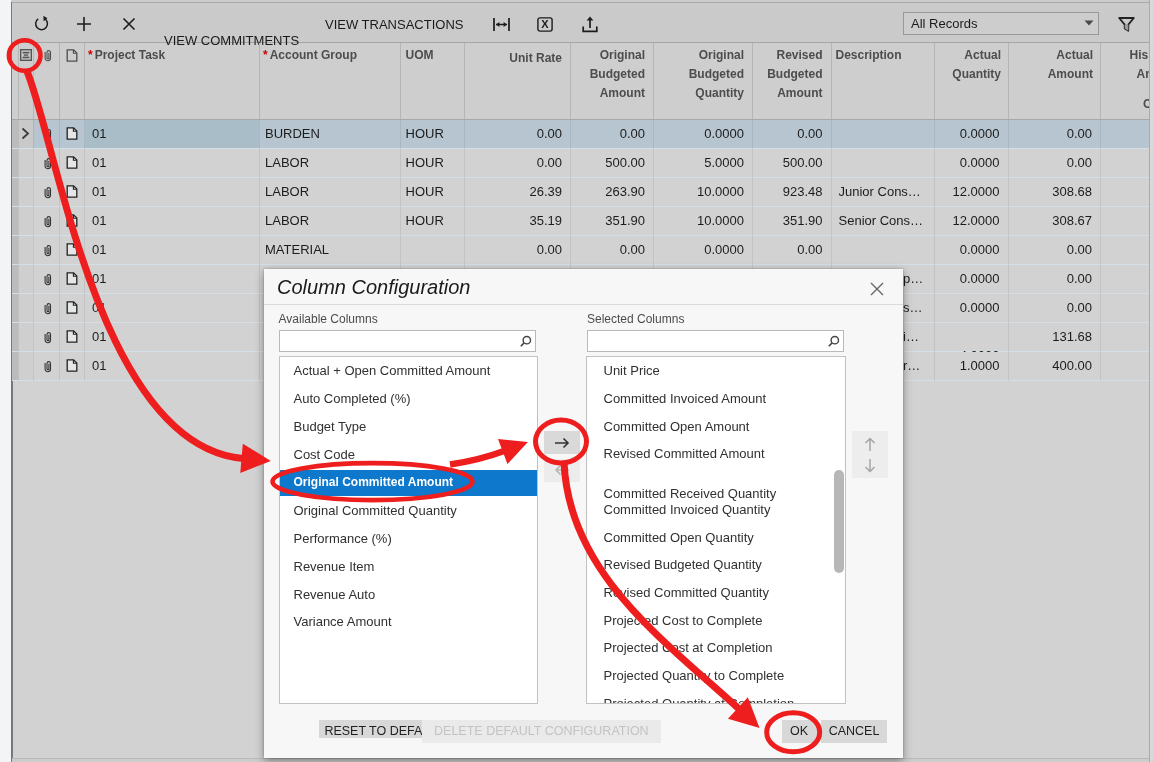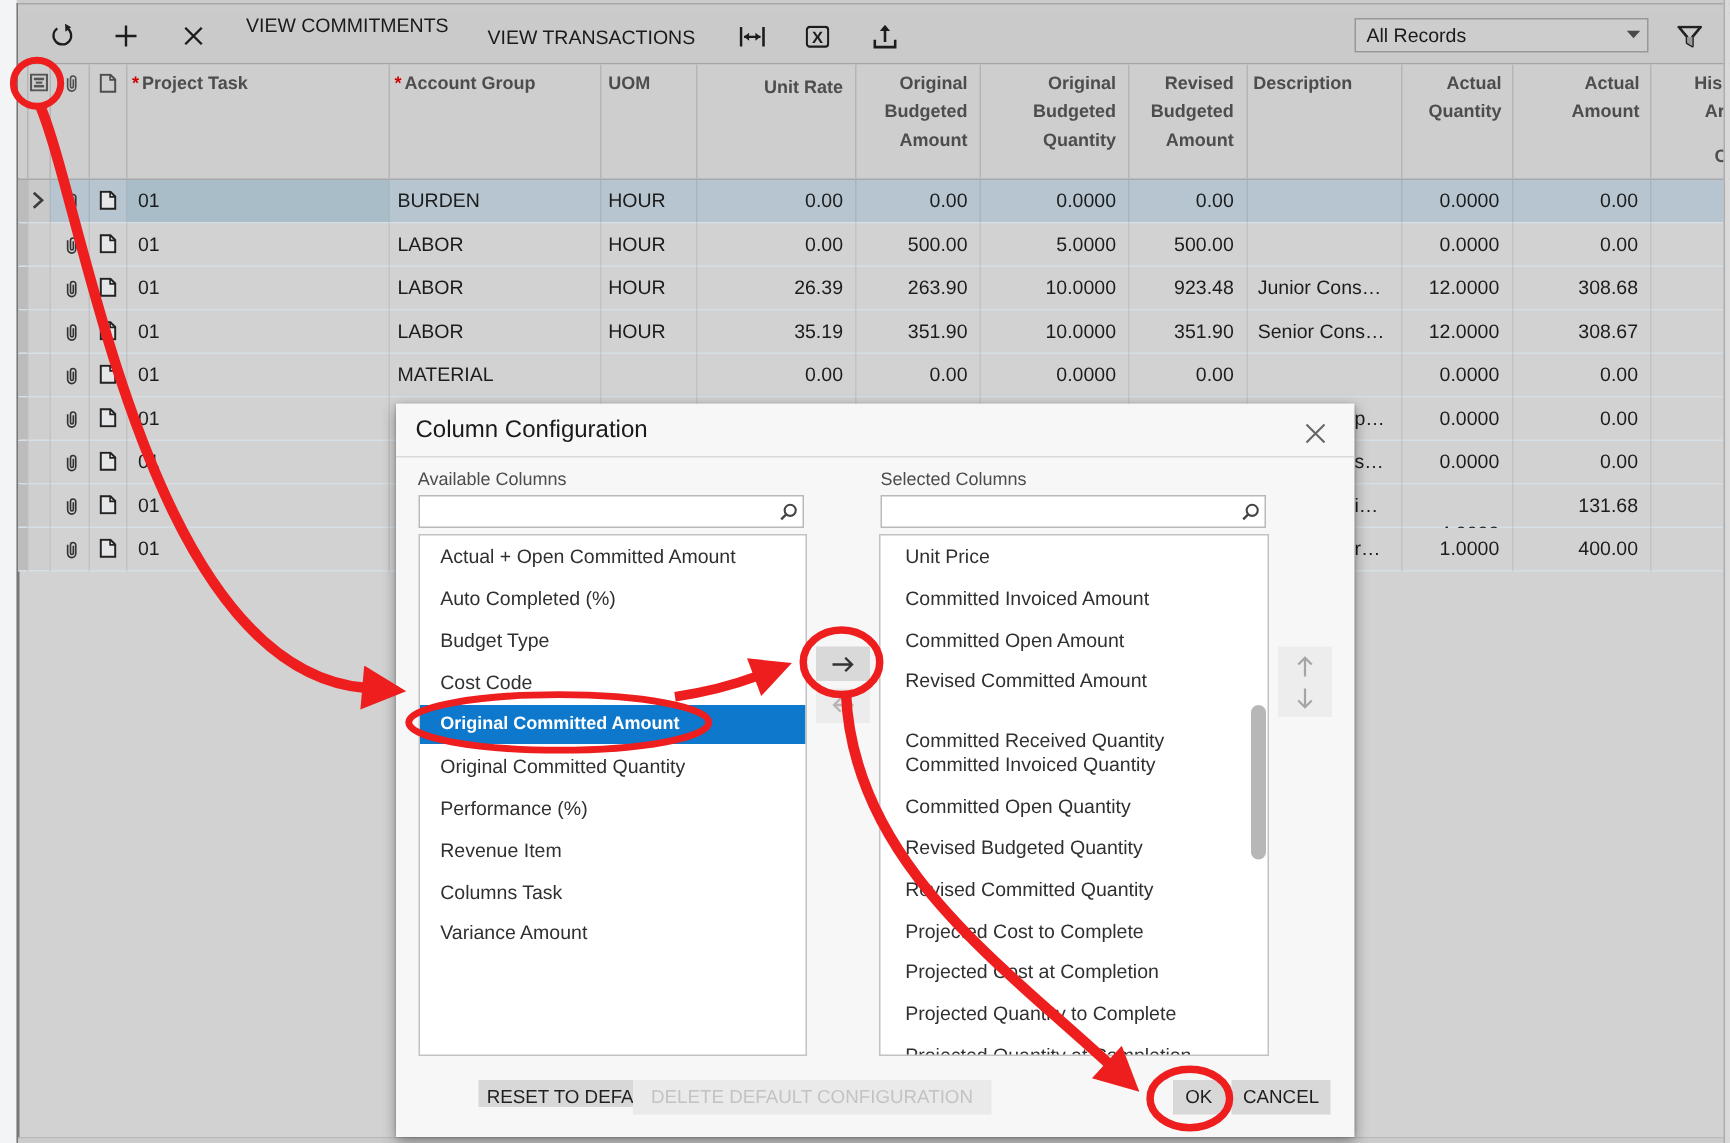--- a/index.html
+++ b/index.html
@@ -29,21 +29,21 @@
 <svg class="abs" style="left:33px;top:16px;" width="16" height="16" viewBox="0 0 16 16">
 <path d="M 5.2 2.9 A 5.9 5.9 0 1 0 11.6 2.7" fill="none" stroke="#1c1c1c" stroke-width="1.5"></path>
 <path d="M 10.4 -0.2 L 14.4 2.2 L 10.6 5.2 Z" fill="#1c1c1c"></path>
     </svg>
 <svg class="abs" style="left:76px;top:16px;" width="16" height="16" viewBox="0 0 16 16">
 <path d="M8 1 V15 M1 8 H15" stroke="#1c1c1c" stroke-width="1.6"></path>
     </svg>
 <svg class="abs" style="left:122px;top:17px;" width="14" height="14" viewBox="0 0 14 14">
 <path d="M1.5 1.5 L12.5 12.5 M12.5 1.5 L1.5 12.5" stroke="#1c1c1c" stroke-width="1.6"></path>
     </svg>
-<div class="abs" style="left:164px;top:0;height:34px;line-height:34px;font-size:13px;color:#1a1a1a;white-space:nowrap;">VIEW COMMITMENTS</div>
+<div class="abs" style="left:164px;top:24px;height:34px;line-height:34px;font-size:13px;color:#1a1a1a;white-space:nowrap;">VIEW COMMITMENTS</div>
 <div class="abs" style="left:325px;top:8px;height:34px;line-height:34px;font-size:13px;color:#1a1a1a;white-space:nowrap;">VIEW TRANSACTIONS</div>
 <svg class="abs" style="left:493px;top:16.5px;" width="17" height="15" viewBox="0 0 17 15">
 <path d="M1 1 V14 M16 1 V14" stroke="#1c1c1c" stroke-width="1.7"></path>
 <path d="M3 7.5 H14" stroke="#1c1c1c" stroke-width="1.5"></path>
 <path d="M3 7.5 l3.4 -2.6 v5.2 Z M14 7.5 l-3.4 -2.6 v5.2 Z" fill="#1c1c1c"></path>
     </svg>
 <svg class="abs" style="left:537px;top:16.5px;" width="16" height="15" viewBox="0 0 16 15">
 <rect x="0.9" y="0.9" width="14.2" height="13.2" rx="2" fill="none" stroke="#1c1c1c" stroke-width="1.4"></rect>
 <text x="8" y="11.4" font-family="Liberation Sans" font-size="11" font-weight="bold" fill="#1c1c1c" text-anchor="middle">X</text>
     </svg>
@@ -278,21 +278,21 @@
 <div class="vline" style="left:752px;top:119.5px;height:261px;background:rgba(60,70,80,0.10);"></div>
 <div class="vline" style="left:830.5px;top:119.5px;height:261px;background:rgba(60,70,80,0.10);"></div>
 <div class="vline" style="left:934px;top:119.5px;height:261px;background:rgba(60,70,80,0.10);"></div>
 <div class="vline" style="left:1008px;top:119.5px;height:261px;background:rgba(60,70,80,0.10);"></div>
 <div class="vline" style="left:1100px;top:119.5px;height:261px;background:rgba(60,70,80,0.10);"></div>
 <div class="hline" style="left:12px;top:757.5px;width:1141px;background:#b9b9b9;"></div>
 <div class="abs" style="left:12px;top:758.5px;width:1141px;height:3.5px;background:#cccccc;"></div>
 <div class="abs" style="left:1148.5px;top:0;width:4.5px;height:762px;background:#d9d9d9;border-left:1px solid #ababab;box-sizing:border-box;"></div>
 <div class="abs" style="left:264px;top:268.5px;width:638.5px;height:489px;background:#f7f7f7;
 box-shadow:0 3px 9px rgba(0,0,0,0.38), 0 0 2px rgba(0,0,0,0.25);">
-<div class="abs" style="left:13px;top:0;height:35px;line-height:36px;font-size:16px;color:#1a1a1a;">Column Configuration</div>
+<div class="abs" style="left:13px;top:0;height:35px;line-height:36px;font-size:20px;color:#1a1a1a;font-style:italic;">Column Configuration</div>
 <svg class="abs" style="left:606px;top:13.5px;" width="14" height="14" viewBox="0 0 14 14">
 <path d="M1 1 L13 13 M13 1 L1 13" stroke="#666" stroke-width="1.4"></path>
       </svg>
 <div class="hline" style="left:0;top:35px;width:638.5px;background:#dadada;"></div>
 <div class="abs" style="left:14.5px;top:43px;font-size:12px;color:#4c4c4c;">Available Columns</div>
 <div class="abs" style="left:323px;top:43px;font-size:12px;color:#4c4c4c;">Selected Columns</div>
 <div class="abs" style="left:14.5px;top:61.5px;width:257px;height:21.5px;background:#fff;border:1px solid #b9b9b9;box-sizing:border-box;"></div>
 <svg class="abs" style="left:254.5px;top:66px;" width="13" height="13" viewBox="0 0 13 13">
 <circle cx="7.8" cy="5.2" r="3.7" fill="none" stroke="#444" stroke-width="1.4"></circle>
 <path d="M5.1 7.9 L1.8 11.2" stroke="#444" stroke-width="1.6"></path>
@@ -305,21 +305,21 @@
 <div class="abs" style="left:14.5px;top:87.5px;width:259px;height:348px;background:#fff;border:1px solid #c2c2c2;box-sizing:border-box;overflow:hidden;">
 <div class="li" style="top:0.35px;height:27.9px;line-height:27.9px;">Actual + Open Committed Amount</div>
 <div class="li" style="top:28.25px;height:27.9px;line-height:27.9px;">Auto Completed (%)</div>
 <div class="li" style="top:56.15px;height:27.9px;line-height:27.9px;">Budget Type</div>
 <div class="li" style="top:84.04999999999998px;height:27.9px;line-height:27.9px;">Cost Code</div>
 <div class="abs" style="left:0;right:0;top:113.44999999999999px;height:25.2px;background:#0d78cc;"></div>
 <div class="li" style="top:111.94999999999999px;height:27.9px;line-height:27.9px;color:#fff;font-weight:bold;font-size:12px;">Original Committed Amount</div>
 <div class="li" style="top:139.85px;height:27.9px;line-height:27.9px;">Original Committed Quantity</div>
 <div class="li" style="top:167.74999999999997px;height:27.9px;line-height:27.9px;">Performance (%)</div>
 <div class="li" style="top:195.64999999999998px;height:27.9px;line-height:27.9px;">Revenue Item</div>
-<div class="li" style="top:223.54999999999998px;height:27.9px;line-height:27.9px;">Columns Task</div>
+<div class="li" style="top:223.54999999999998px;height:27.9px;line-height:27.9px;">Revenue Auto</div>
 <div class="li" style="top:251.45px;height:27.9px;line-height:27.9px;">Variance Amount</div>
 </div>
 <div class="abs" style="left:322px;top:87.5px;width:259.5px;height:348px;background:#fff;border:1px solid #c2c2c2;box-sizing:border-box;overflow:hidden;">
 <div class="li" style="top:0.35px;height:27.9px;line-height:27.9px;padding-left:16.5px;">Unit Price</div>
 <div class="li" style="top:28.05px;height:27.9px;line-height:27.9px;padding-left:16.5px;">Committed Invoiced Amount</div>
 <div class="li" style="top:55.75px;height:27.9px;line-height:27.9px;padding-left:16.5px;">Committed Open Amount</div>
 <div class="li" style="top:83.44999999999999px;height:27.9px;line-height:27.9px;padding-left:16.5px;">Revised Committed Amount</div>
 <div class="li" style="top:123px;height:27.9px;line-height:27.9px;padding-left:16.5px;">Committed Received Quantity</div>
 <div class="li" style="top:138.85px;height:27.9px;line-height:27.9px;padding-left:16.5px;">Committed Invoiced Quantity</div>
 <div class="li" style="top:166.54999999999998px;height:27.9px;line-height:27.9px;padding-left:16.5px;">Committed Open Quantity</div>

